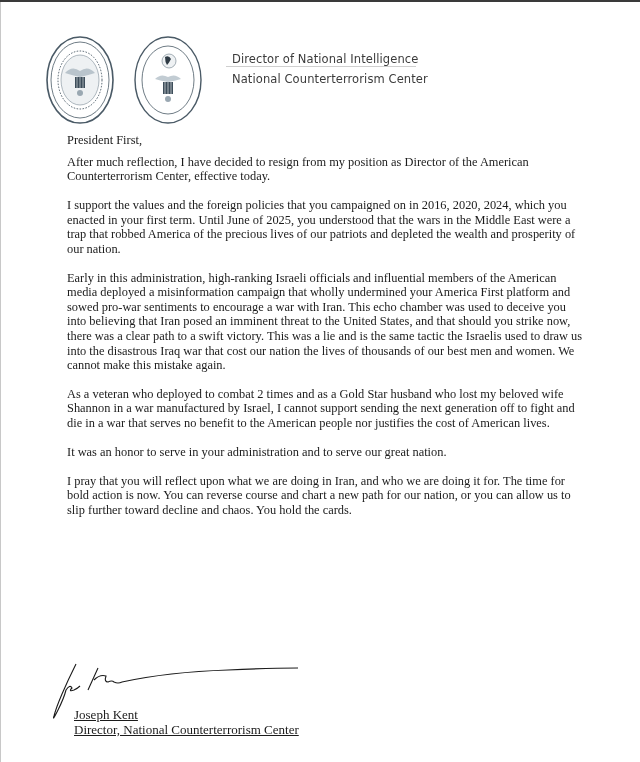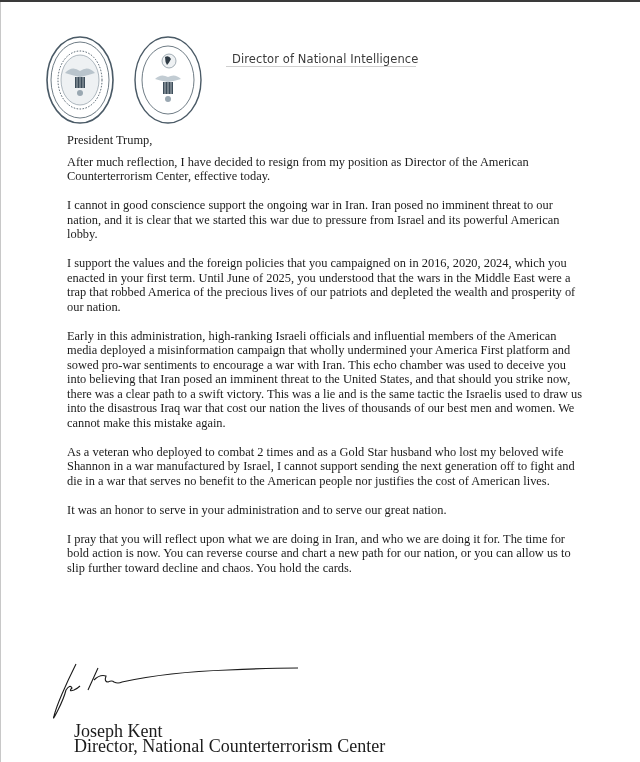--- a/index.html
+++ b/index.html
@@ -18,21 +18,21 @@
   #agency-2 { top: 72px; }
   .agency-rule { position: absolute; left: 226px; top: 66px; width: 190px; height: 1px; background: #cfcfcf; }
 
   .letter { position: absolute; left: 67px; top: 133px; width: 520px; font-family: "Liberation Serif", serif; font-size: 12.4px; line-height: 14.6px; color: #1b1b1b; }
   .letter p { margin: 0 0 14.2px 0; }
   .letter p.salutation { margin-bottom: 7px; }
 
   .signature { position: absolute; left: 48px; top: 660px; width: 260px; height: 60px; }
   .signature svg { width: 100%; height: 100%; }
 
-  .signer { position: absolute; left: 74px; top: 724px; font-family: "Liberation Serif", serif; font-size: 18px; line-height: 14.6px; color: #1b1b1b; }
+  .signer { position: absolute; left: 74px; top: 708px; font-family: "Liberation Serif", serif; font-size: 13px; line-height: 14.6px; color: #1b1b1b; text-decoration: underline; }
 </style>
 </head>
 <body>
 
 <div class="page">
   <div class="topbar"></div>
   <div class="leftedge"></div>
 
   <div class="seal" id="seal-odni">
     <svg viewBox="0 0 70 90">
@@ -59,25 +59,25 @@
       <rect x="30" y="47" width="10" height="12" fill="#3d4d5a"></rect>
       <line x1="32" y1="47" x2="32" y2="59" stroke="#ffffff" stroke-width="0.6"></line>
       <line x1="35" y1="47" x2="35" y2="59" stroke="#ffffff" stroke-width="0.6"></line>
       <line x1="38" y1="47" x2="38" y2="59" stroke="#ffffff" stroke-width="0.6"></line>
       <circle cx="35" cy="64" r="3" fill="#9aa8b2"></circle>
     </svg>
   </div>
 
   <div class="agency" id="agency-1">Director of National Intelligence</div>
   <div class="agency-rule"></div>
+  <div class="agency" id="agency-2">National Counterterrorism Center</div>
 
   <div class="letter">
-    <p class="salutation">President Trump,</p>
+    <p class="salutation">President First,</p>
     <p>After much reflection, I have decided to resign from my position as Director of the American Counterterrorism Center, effective today.</p>
-    <p>I cannot in good conscience support the ongoing war in Iran. Iran posed no imminent threat to our nation, and it is clear that we started this war due to pressure from Israel and its powerful American lobby.</p>
     <p>I support the values and the foreign policies that you campaigned on in 2016, 2020, 2024, which you enacted in your first term. Until June of 2025, you understood that the wars in the Middle East were a trap that robbed America of the precious lives of our patriots and depleted the wealth and prosperity of our nation.</p>
     <p>Early in this administration, high-ranking Israeli officials and influential members of the American media deployed a misinformation campaign that wholly undermined your America First platform and sowed pro-war sentiments to encourage a war with Iran. This echo chamber was used to deceive you into believing that Iran posed an imminent threat to the United States, and that should you strike now, there was a clear path to a swift victory. This was a lie and is the same tactic the Israelis used to draw us into the disastrous Iraq war that cost our nation the lives of thousands of our best men and women. We cannot make this mistake again.</p>
     <p>As a veteran who deployed to combat 2 times and as a Gold Star husband who lost my beloved wife Shannon in a war manufactured by Israel, I cannot support sending the next generation off to fight and die in a war that serves no benefit to the American people nor justifies the cost of American lives.</p>
     <p>It was an honor to serve in your administration and to serve our great nation.</p>
     <p>I pray that you will reflect upon what we are doing in Iran, and who we are doing it for. The time for bold action is now. You can reverse course and chart a new path for our nation, or you can allow us to slip further toward decline and chaos. You hold the cards.</p>
   </div>
 
   <div class="signature">
     <svg viewBox="0 0 260 60">
       <path d="M28 4 Q20 20 14 34 Q8 48 6 56 Q4 62 10 50 Q16 38 18 30 Q22 24 24 28 Q20 32 26 30 Q30 28 32 26" fill="none" stroke="#1b1b1b" stroke-width="1.1"></path>

